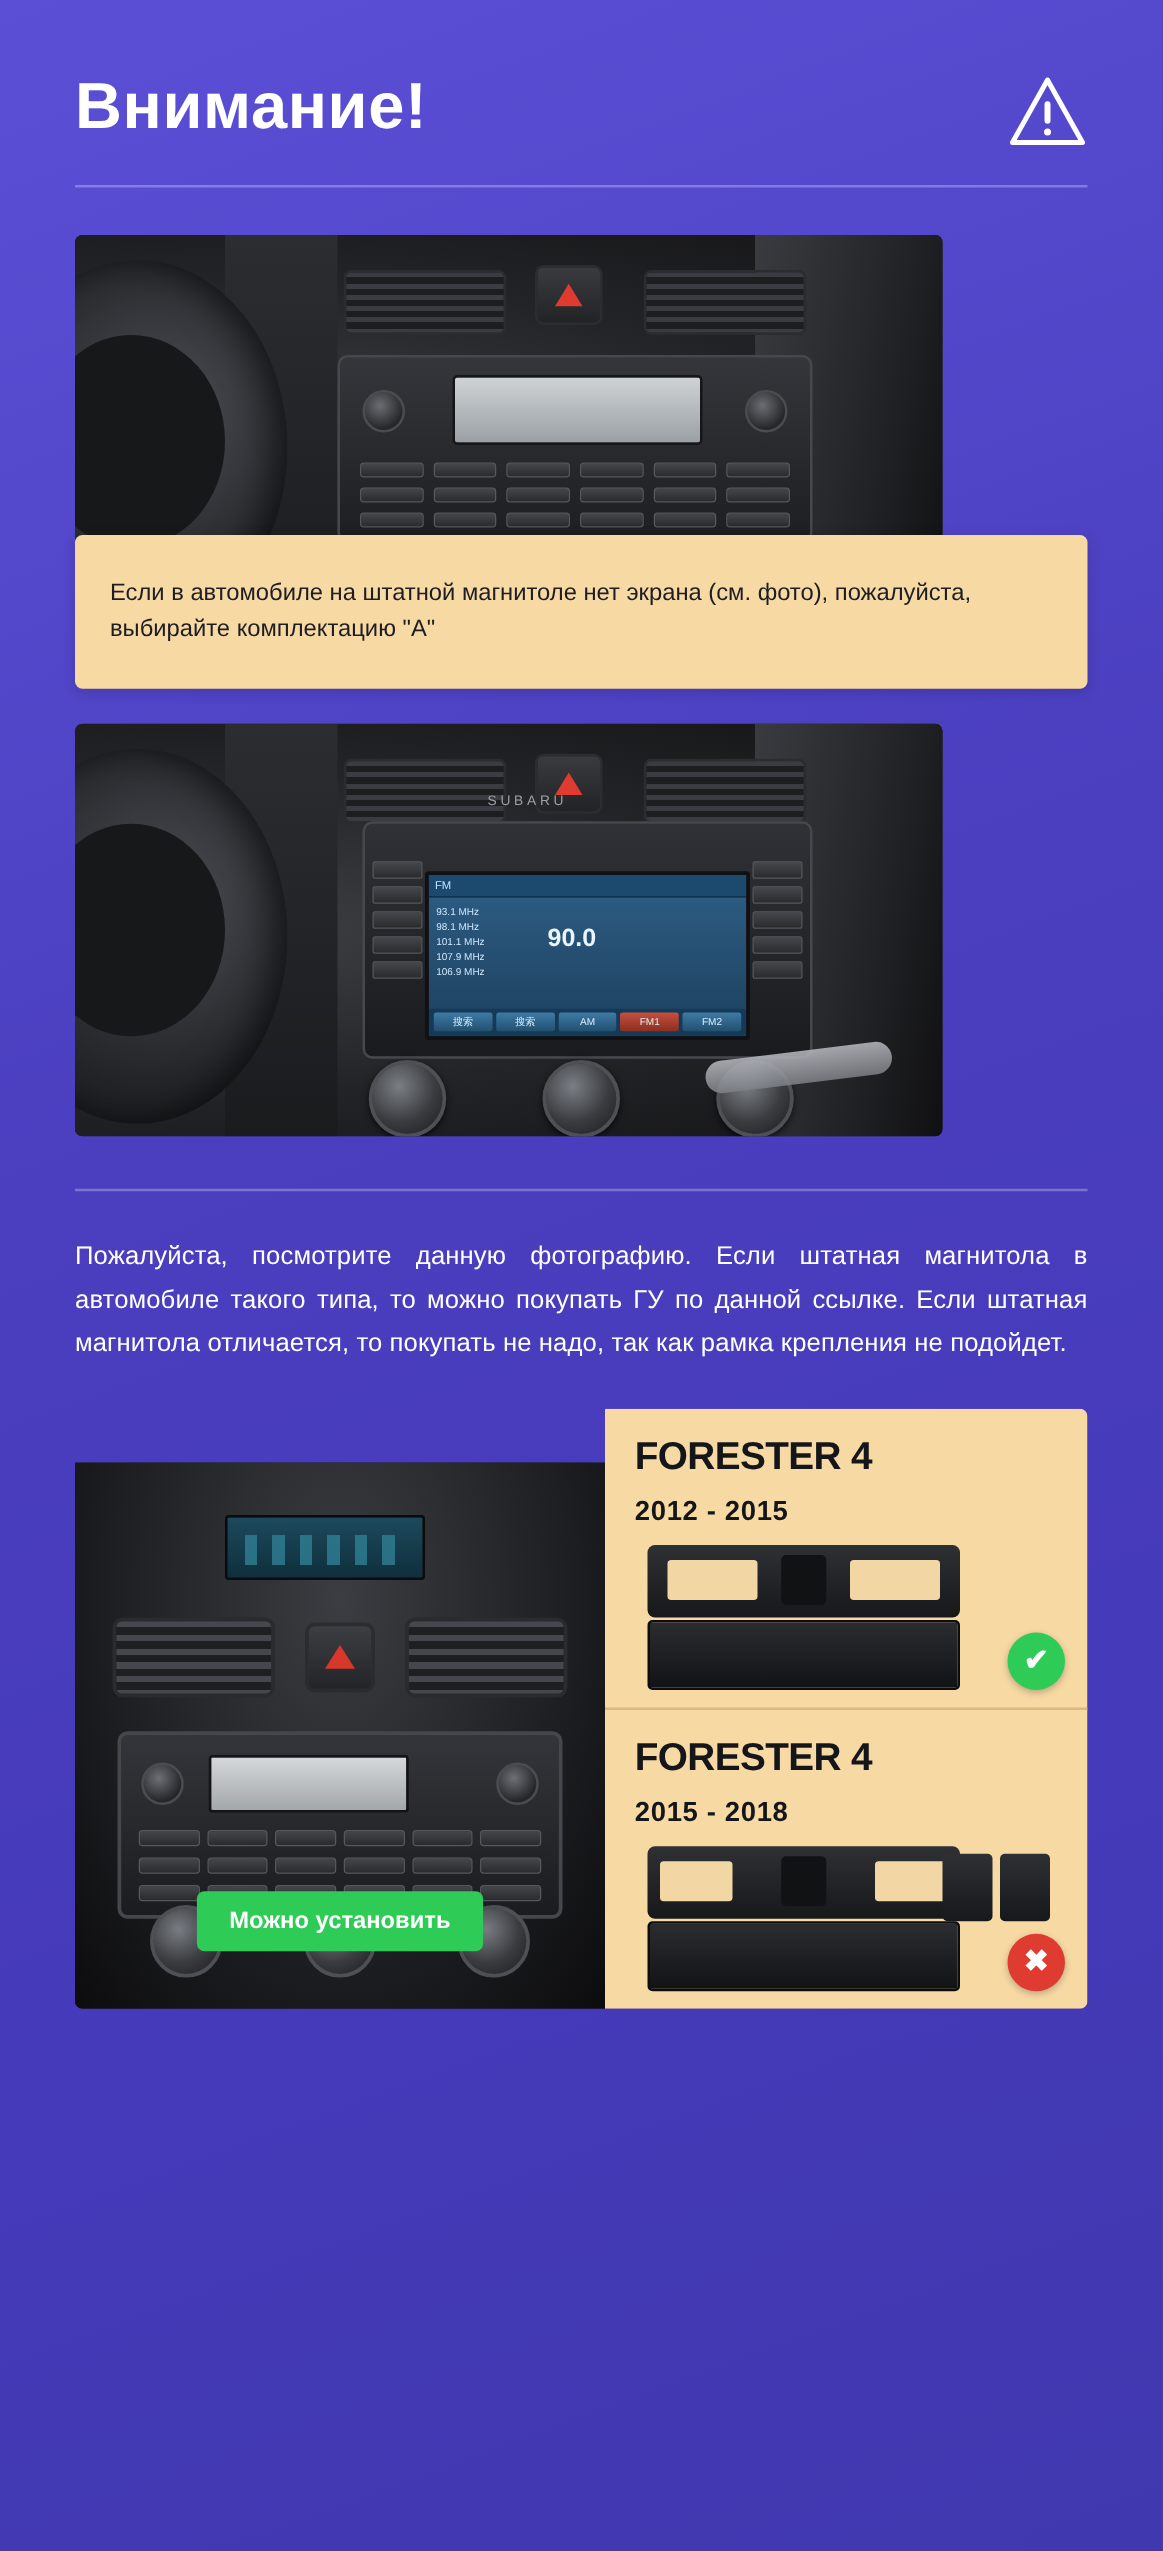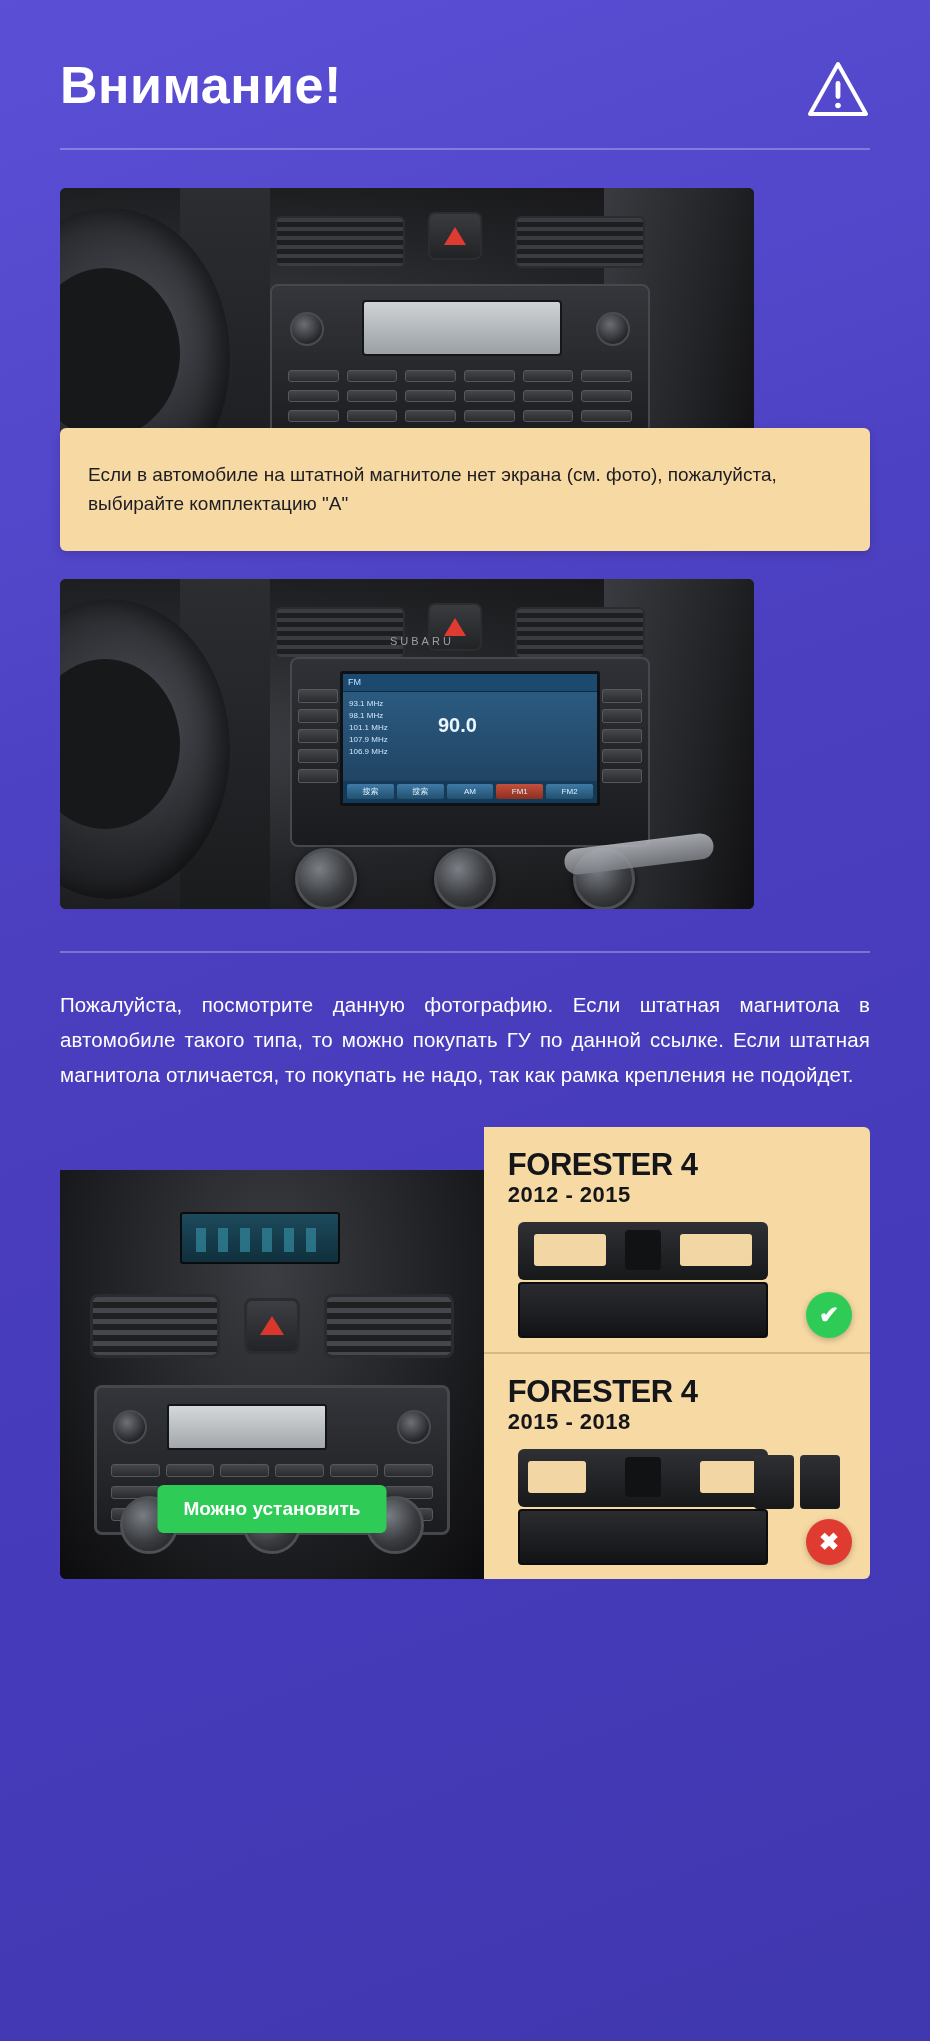--- a/index.html
+++ b/index.html
@@ -166,21 +166,21 @@
   .dash .door {
     position: absolute; right: 0; top: 0; bottom: 0; width: 150px;
     background: linear-gradient(100deg,#3a3b40 0%, #222326 60%, #101012 100%);
   }
   
   .dash2 .headunit {
     left: 230px; top: 78px; width: 360px; height: 190px;
     background: linear-gradient(#303136,#1a1b1e);
   }
   .dash2 .hu-screen-big {
-    position: absolute; left: 48px; top: 12px;
+    position: absolute; left: 48px; top: 38px;
     width: 260px; height: 135px;
     background: linear-gradient(#2e5f86, #1d3f5d);
     border: 3px solid #101114;
     border-radius: 3px;
     overflow: hidden;
   }
   .dash2 .scr-top {
     height: 18px; background: #1b4a6e; border-bottom: 1px solid #0d2c44;
     color: #bfe3ff; font-size: 9px; padding: 3px 5px;
   }
@@ -352,21 +352,21 @@
     font-weight: bold;
     color: #14161a;
     letter-spacing: -0.5px;
     line-height: 1;
   }
   .model-years {
     font-size: 22px;
     font-weight: bold;
     color: #14161a;
     letter-spacing: 0.5px;
-    margin-top: 2px;
+    margin-top: 16px;
   }
   .frame-art {
     margin-top: 14px;
     position: relative;
     height: 120px;
   }
   .frame-top {
     position: absolute; left: 10px; top: 0;
     width: 250px; height: 58px;
     background: linear-gradient(#2f3034,#17181a);

